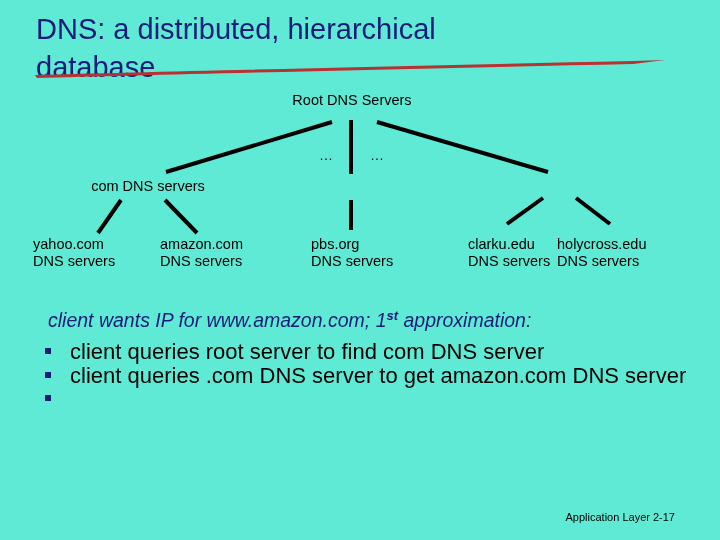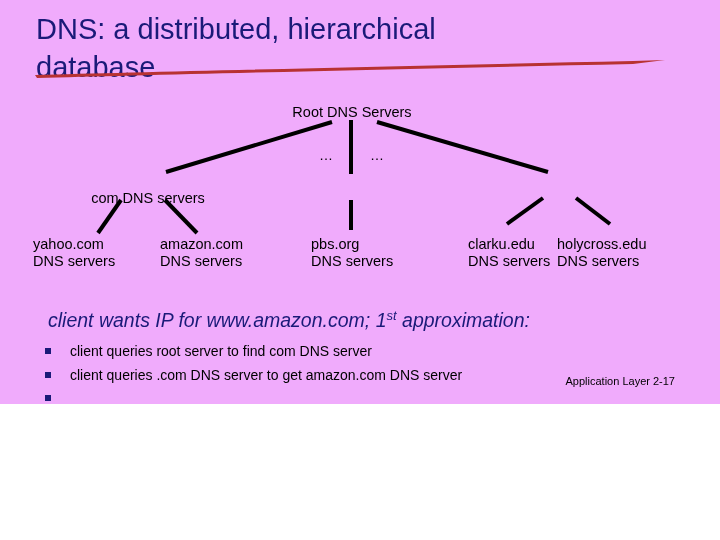--- a/index.html
+++ b/index.html
@@ -14,22 +14,22 @@
     overflow: hidden;
     font-family: "Liberation Sans", sans-serif;
     background: #ffffff;
   }
 
   #slide {
     position: absolute;
     left: 0;
     top: 0;
     width: 720px;
-    height: 404px;
-    background: #f0abfc;
+    height: 540px;
+    background: #5eead4;
   }
 
   
   #slide-title {
     position: absolute;
     left: 36px;
     top: 10px;
     width: 640px;
     font-size: 29px;
     line-height: 38px;
@@ -68,21 +68,20 @@
   .node {
     position: absolute;
     font-size: 14.5px;
     line-height: 17px;
     color: #000000;
     white-space: pre-line;
   }
   .node.center {
     text-align: center;
     transform: translateX(-50%);
-    margin-top: 12px;
   }
   .node.left {
     text-align: left;
   }
 
   #node-root     { left: 352px; top: 2px; }
   #node-com      { left: 148px; top: 88px; }
   #node-org      { left: 350px; top: 88px; }
   #node-edu      { left: 554px; top: 88px; }
 
@@ -118,32 +117,33 @@
     font-size: 19.5px;
     line-height: 24px;
     font-style: italic;
     color: #1a1a78;
     white-space: nowrap;
   }
   #lead-line sup {
     font-size: 13px;
     vertical-align: super;
     line-height: 0;
+    font-weight: bold;
   }
 
   #bullets {
     position: absolute;
     left: 0;
     top: 32px;
     width: 720px;
   }
   .bullet-row {
     position: relative;
     padding-left: 70px;
-    font-size: 14px;
+    font-size: 22px;
     line-height: 23.5px;
     color: #000000;
   }
   .bullet-marker {
     position: absolute;
     left: 45px;
     top: 8px;
     width: 6px;
     height: 6px;
     background: #1a1a78;

